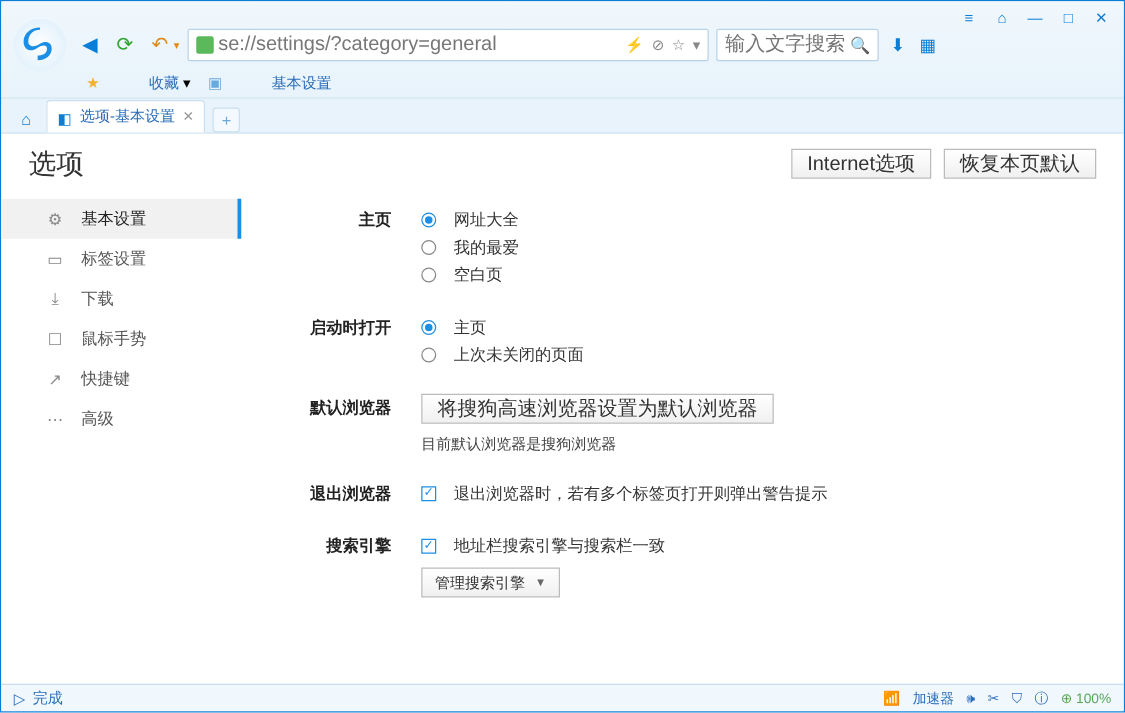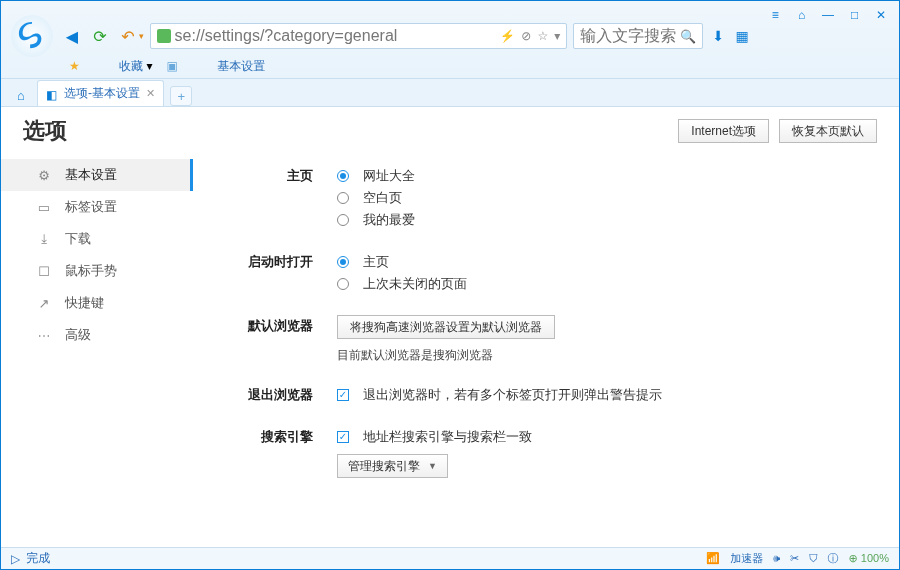--- a/index.html
+++ b/index.html
@@ -33,23 +33,23 @@
 .tabstrip { height: 28px; background: #e8f3fb; display: flex; align-items: flex-end; padding-left: 8px; border-bottom: 1px solid #c9dff0; }
 .home-icon { width: 24px; height: 22px; display: flex; align-items: center; justify-content: center; color: #0a7dd6; font-size: 13px; cursor: pointer; }
 .tab { height: 26px; background: #fff; border: 1px solid #c9dff0; border-bottom: none; border-radius: 3px 3px 0 0; padding: 0 8px; display: flex; align-items: center; gap: 6px; font-size: 12px; color: #2a6db8; margin-left: 4px; }
 .tab .ticon { width: 12px; height: 12px; color: #0a7dd6; }
 .tab .close { color: #999; font-size: 11px; cursor: pointer; }
 .newtab { width: 22px; height: 20px; margin-left: 6px; border: 1px solid #c9dff0; border-radius: 3px; display: flex; align-items: center; justify-content: center; color: #6aa9db; font-size: 13px; cursor: pointer; background: #f3f9fe; }
 
 
 .page { position: absolute; top: 106px; bottom: 22px; left: 0; right: 0; background: #fff; overflow: hidden; }
 .page-header { height: 48px; display: flex; align-items: center; padding: 0 22px; }
-.page-title { font-size: 22px; color: #333; font-weight: bold; }
+.page-title { font-size: 22px; color: #333; font-weight: normal; }
 .hdr-spacer { flex: 1; }
-.btn { height: 24px; padding: 0 12px; border: 1px solid #bbb; background: linear-gradient(#fff,#f0f0f0); font-size: 12px; color: #333; cursor: pointer; margin-left: 10px; }
+.btn { height: 24px; padding: 0 12px; border: 1px solid #bbb; background: linear-gradient(#fff,#f0f0f0); font-size: 16px; color: #333; cursor: pointer; margin-left: 10px; }
 
 .body { display: flex; height: calc(100% - 48px); }
 .sidebar { width: 192px; padding-top: 4px; }
 .sb-item { height: 32px; display: flex; align-items: center; padding-left: 36px; gap: 14px; font-size: 13px; color: #555; cursor: pointer; position: relative; }
 .sb-item.active { background: #f1f1f1; color: #222; }
 .sb-item.active::after { content: ""; position: absolute; right: 0; top: 0; bottom: 0; width: 3px; background: #1b8fe6; }
 .sb-icon { width: 14px; height: 14px; color: #888; display: inline-flex; align-items: center; justify-content: center; font-size: 13px; }
 
 .main { flex: 1; padding: 10px 30px 0 30px; overflow-y: auto; }
 .row { display: flex; margin-bottom: 20px; }
@@ -167,25 +167,25 @@
 
       <div class="row">
         <div class="row-label">主页</div>
         <div class="row-body">
           <div class="radio-line">
               <span class="radio sel"></span>
               <span>网址大全</span>
             </div>
           <div class="radio-line">
               <span class="radio"></span>
+              <span>我的最爱</span>
+            </div>
+          <div class="radio-line">
+              <span class="radio"></span>
               <span>空白页</span>
-            </div>
-          <div class="radio-line">
-              <span class="radio"></span>
-              <span>我的最爱</span>
             </div>
         </div>
       </div>
 
       <div class="row">
         <div class="row-label">启动时打开</div>
         <div class="row-body">
           <div class="radio-line">
               <span class="radio sel"></span>
               <span>主页</span>

